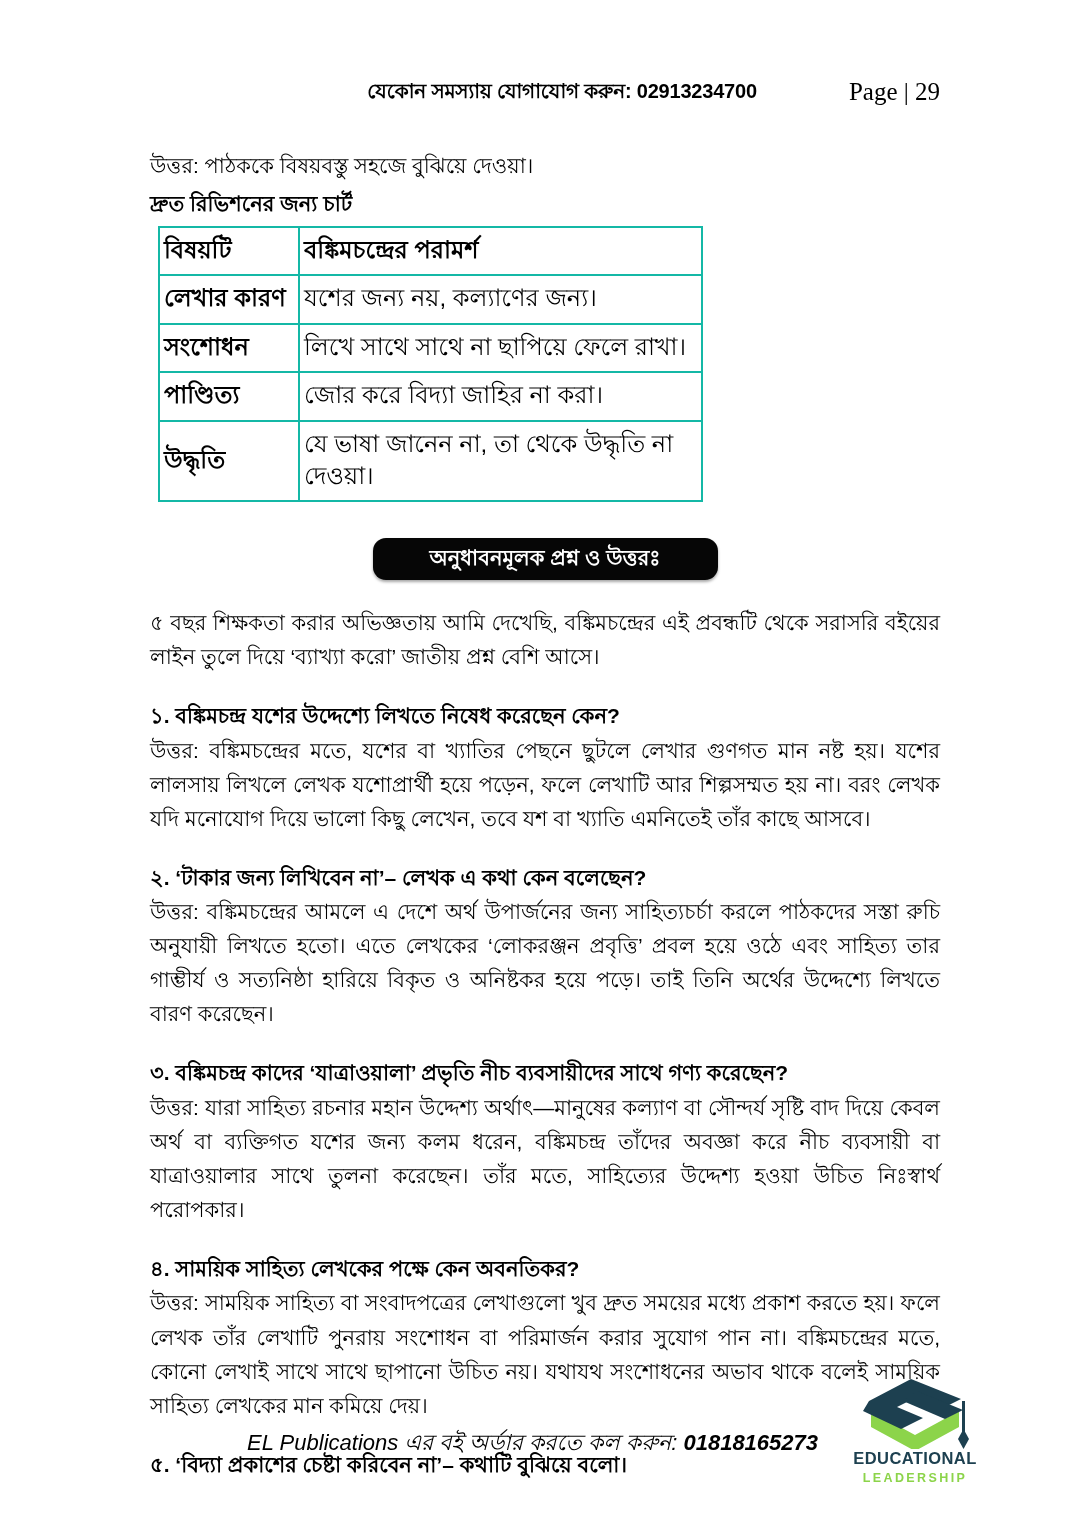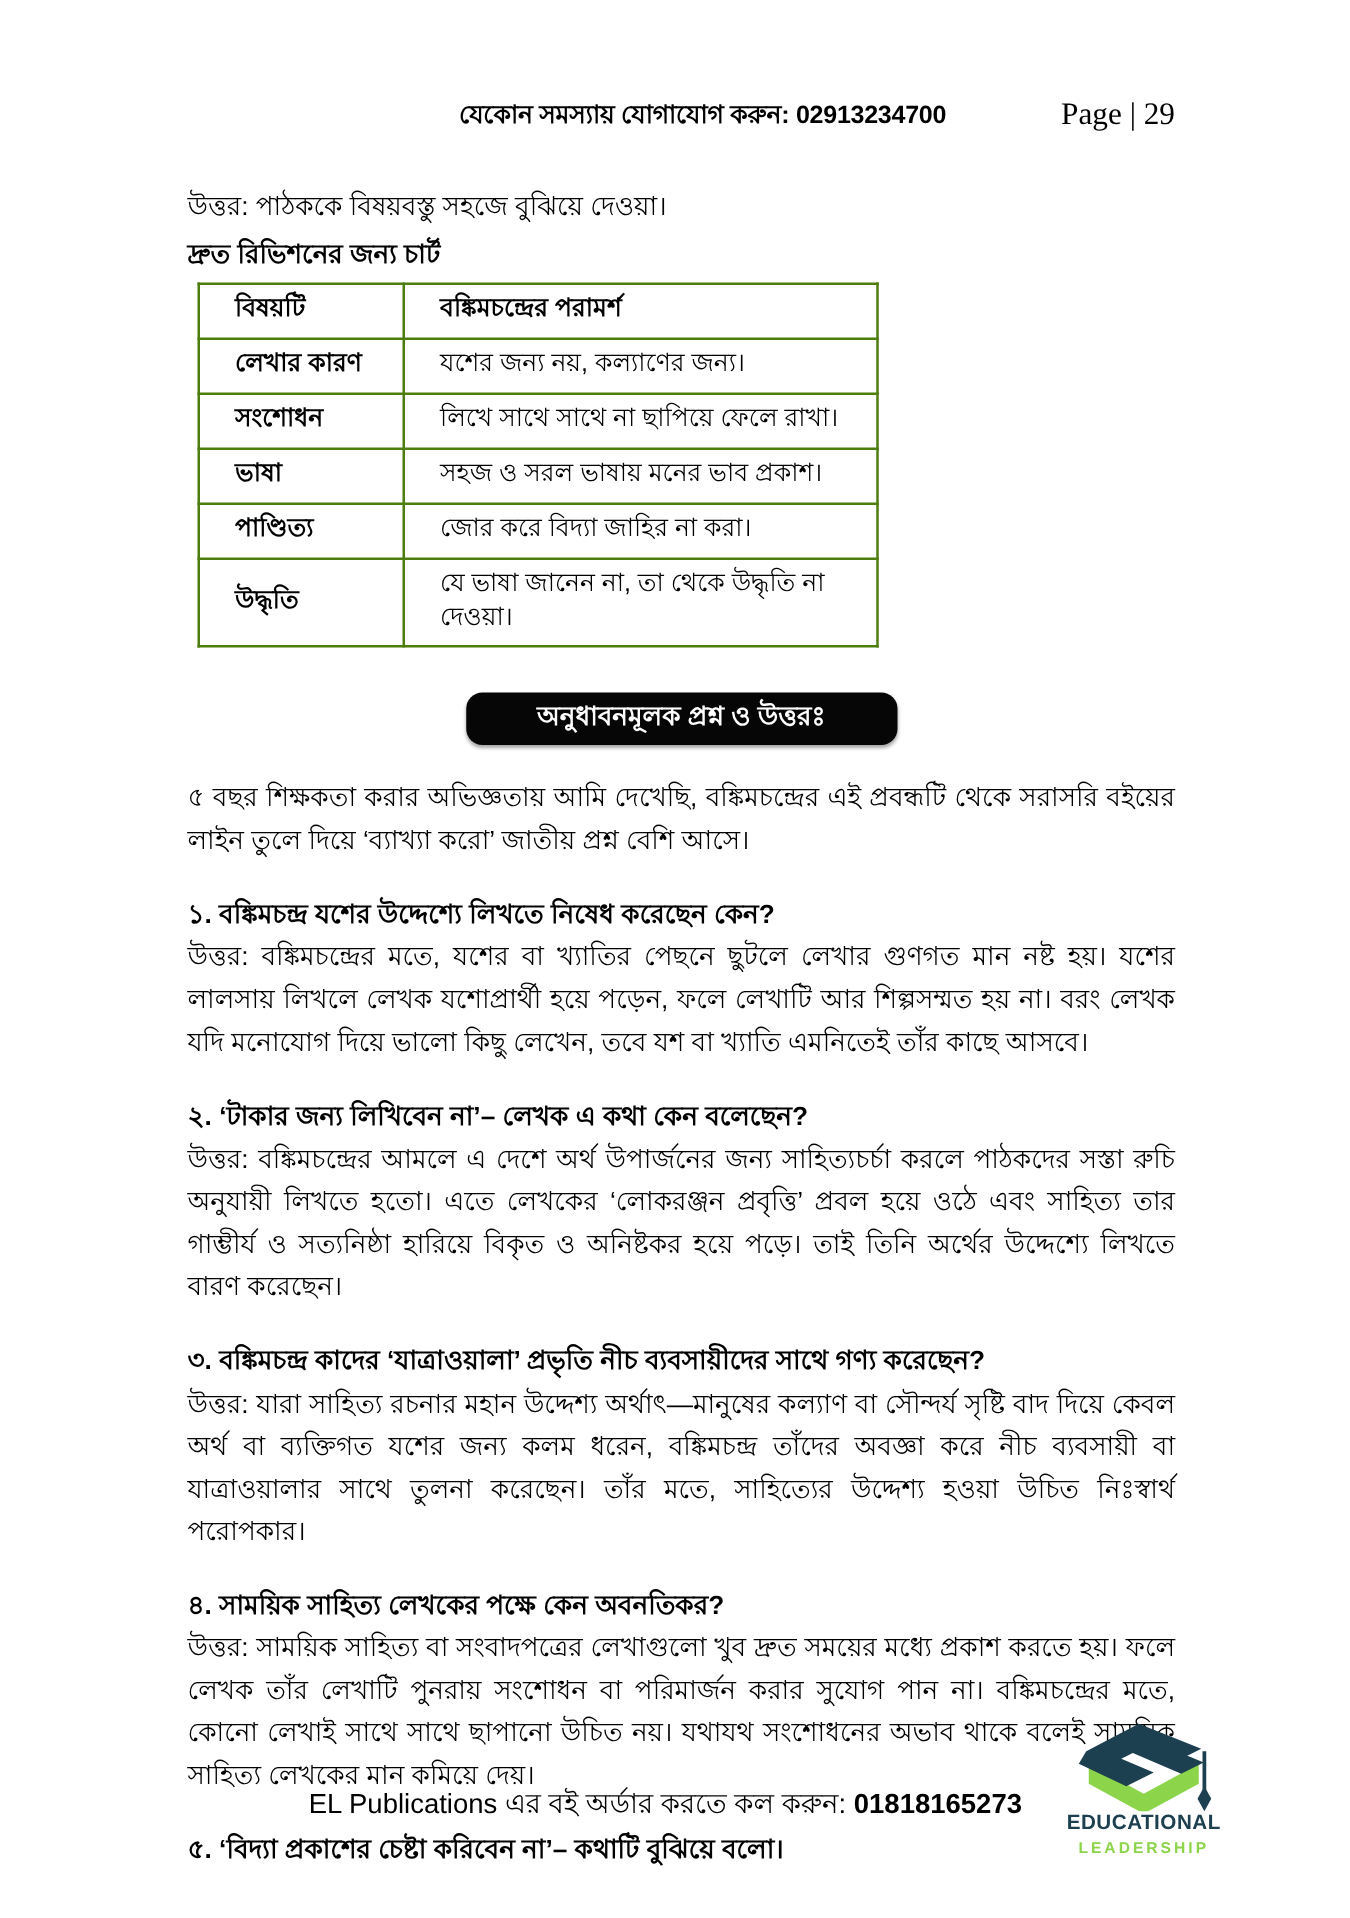--- a/index.html
+++ b/index.html
@@ -76,23 +76,23 @@
   }
 
   
   table.revision-chart {
     border-collapse: collapse;
     width: 545px;
     margin: 0 0 0 8px;
     table-layout: fixed;
   }
   table.revision-chart td {
-    border: 2px solid #4d7c0f;
-    padding: 6px 10px 8px 28px;
-    font-size: 20px;
+    border: 2px solid #14b8a6;
+    padding: 6px 10px 8px 4px;
+    font-size: 24px;
     line-height: 1.35;
     vertical-align: middle;
     height: 28px;
   }
   table.revision-chart td.col-key {
     width: 124px;
     font-weight: 700;
   }
   table.revision-chart tr.head td {
     font-weight: 700;
@@ -152,20 +152,21 @@
     right: 0;
     bottom: 32px;
     height: 125px;
   }
   .footer-text {
     position: absolute;
     left: 247px;
     top: 48px;
     font-size: 22px;
     white-space: nowrap;
+    font-style: italic;
   }
   .footer-text b { font-weight: 700; }
 
   .logo {
     position: absolute;
     left: 845px;
     top: 0;
     width: 140px;
     height: 120px;
   }
@@ -216,24 +217,20 @@
           <td class="col-key bn">বিষয়টি</td>
           <td class="bn">বঙ্কিমচন্দ্রের পরামর্শ</td>
         </tr>
         <tr>
           <td class="col-key bn">লেখার কারণ</td>
           <td class="bn">যশের জন্য নয়, কল্যাণের জন্য।</td>
         </tr>
         <tr>
           <td class="col-key bn">সংশোধন</td>
           <td class="bn">লিখে সাথে সাথে না ছাপিয়ে ফেলে রাখা।</td>
-        </tr>
-        <tr>
-          <td class="col-key bn">ভাষা</td>
-          <td class="bn">সহজ ও সরল ভাষায় মনের ভাব প্রকাশ।</td>
         </tr>
         <tr>
           <td class="col-key bn">পাণ্ডিত্য</td>
           <td class="bn">জোর করে বিদ্যা জাহির না করা।</td>
         </tr>
         <tr>
           <td class="col-key bn">উদ্ধৃতি</td>
           <td class="bn">যে ভাষা জানেন না, তা থেকে উদ্ধৃতি না দেওয়া।</td>
         </tr>
       </tbody>

